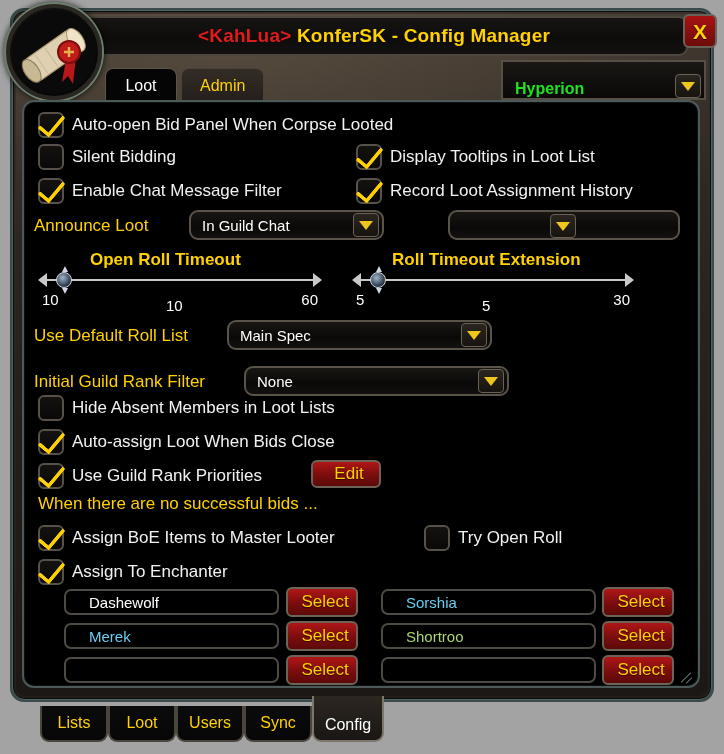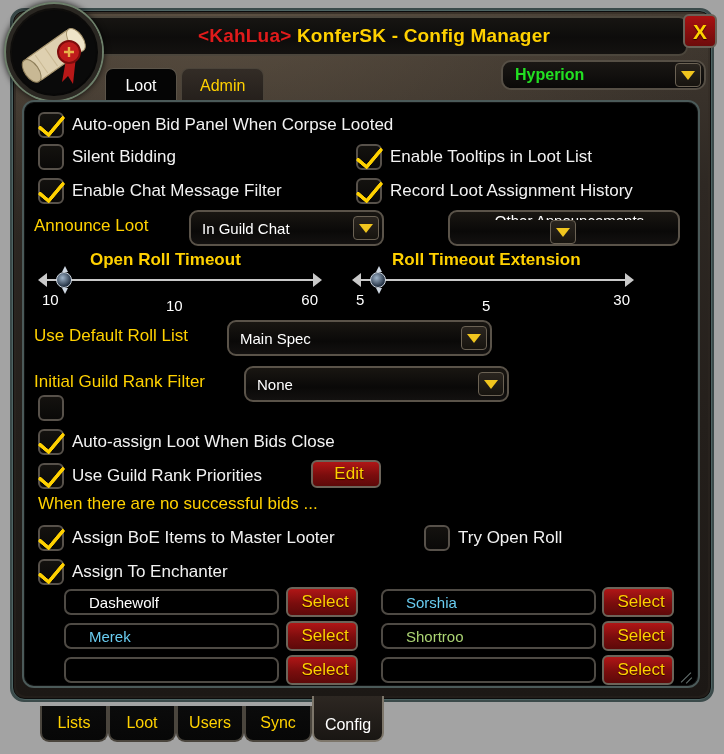--- a/index.html
+++ b/index.html
@@ -63,24 +63,24 @@
   .toptab{
     min-width:72px;padding:0 18px;height:34px;border-radius:8px 8px 0 0;
     display:flex;align-items:center;justify-content:center;
     font-size:16px;color:#ffd100;cursor:pointer;
     background:linear-gradient(180deg,#332c26 0%,#241f1b 100%);
     border:1px solid #4a4339;border-bottom:none;box-sizing:border-box;
   }
   .toptab.active{background:#050505;color:#ffffff;border-color:#5b5449;}
 
   .cfgselect{
-    position:absolute;right:18px;top:60px;width:205px;height:30px;
-    border-radius:10px;border:2px solid #564f45;box-sizing:border-box;
+    position:absolute;right:18px;top:60px;width:205px;height:40px;
+    border-radius:0;border:2px solid #564f45;box-sizing:border-box;
     background:linear-gradient(180deg,#1a1714 0%,#0a0908 100%);
-    display:flex;align-items:center;cursor:pointer;
+    display:flex;align-items:flex-end;cursor:pointer;
   }
   .cfgselect .val{flex:1;padding-left:12px;font-size:16px;color:#22e022;font-weight:bold;}
 
   .dd-arrow{
     width:24px;height:22px;margin-right:3px;border:1px solid #6b6254;border-radius:4px;
     background:linear-gradient(180deg,#2a251f,#17140f);
     display:flex;align-items:center;justify-content:center;flex:none;
   }
   .dd-arrow i{
     display:block;width:0;height:0;border-left:7px solid transparent;border-right:7px solid transparent;
@@ -108,21 +108,21 @@
   .cb.on:after{
     content:"";position:absolute;left:4px;top:-4px;width:11px;height:22px;
     border:4px solid #ffd100;border-top:none;border-left:none;
     transform:rotate(40deg);border-radius:2px;
   }
   .cb-label{margin-left:8px;font-size:17px;color:#f2f2f2;white-space:nowrap;}
 
   .lbl-gold{font-size:17px;color:#ffd100;white-space:nowrap;}
 
   .dropdown{
-    height:36px;border-radius:9px;border:2px solid #5a5349;box-sizing:border-box;
+    height:30px;border-radius:9px;border:2px solid #5a5349;box-sizing:border-box;
     background:linear-gradient(180deg,#191612 0%,#0a0908 60%,#131110 100%);
     display:flex;align-items:center;cursor:pointer;
   }
   .dropdown .val{flex:1;padding-left:11px;font-size:15px;color:#ffffff;white-space:nowrap;overflow:hidden;}
 
   .slider{position:absolute;}
   .slider .track{
     position:absolute;left:0;top:12px;width:100%;height:2px;background:#c9c9c9;border-radius:1px;
   }
   .slider .cap{position:absolute;top:6px;width:0;height:0;border-top:7px solid transparent;border-bottom:7px solid transparent;}
@@ -222,21 +222,21 @@
       <div class="cb-label">Auto-open Bid Panel When Corpse Looted</div>
     </div>
 
     <div class="row" style="left:14px;top:42px;">
       <div class="cb"></div>
       <div class="cb-label">Silent Bidding</div>
     </div>
 
     <div class="row" style="left:332px;top:42px;">
       <div class="cb on"></div>
-      <div class="cb-label">Enable Tooltips in Loot List</div>
+      <div class="cb-label">Display Tooltips in Loot List</div>
     </div>
 
     <div class="row" style="left:14px;top:76px;">
       <div class="cb on"></div>
       <div class="cb-label">Enable Chat Message Filter</div>
     </div>
 
     <div class="row" style="left:332px;top:76px;">
       <div class="cb on"></div>
       <div class="cb-label">Record Loot Assignment History</div>
@@ -295,20 +295,21 @@
     </div>
     <div class="dropdown" style="position:absolute;left:220px;top:264px;width:265px;">
       <div class="val">None</div>
       <div class="dd-arrow">
           <i></i>
         </div>
     </div>
 
     <div class="row" style="left:14px;top:293px;">
       <div class="cb"></div>
+      <div class="cb-label">Hide Absent Members in Loot Lists</div>
     </div>
 
     <div class="row" style="left:14px;top:327px;">
       <div class="cb on"></div>
       <div class="cb-label">Auto-assign Loot When Bids Close</div>
     </div>
 
     <div class="row" style="left:14px;top:361px;">
       <div class="cb on"></div>
       <div class="cb-label">Use Guild Rank Priorities</div>

